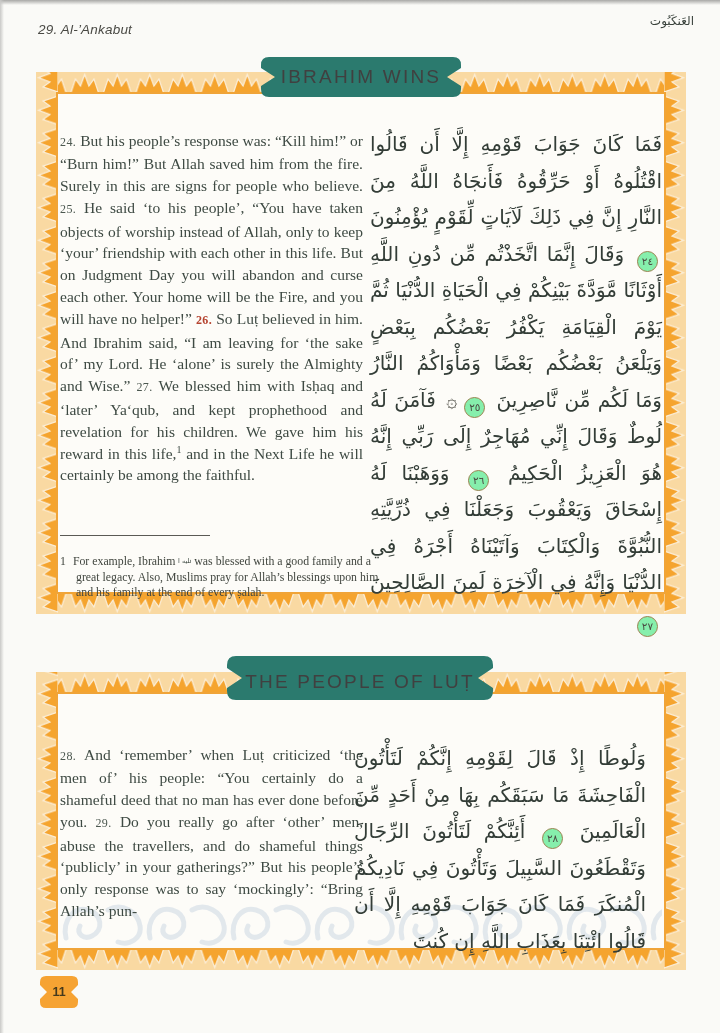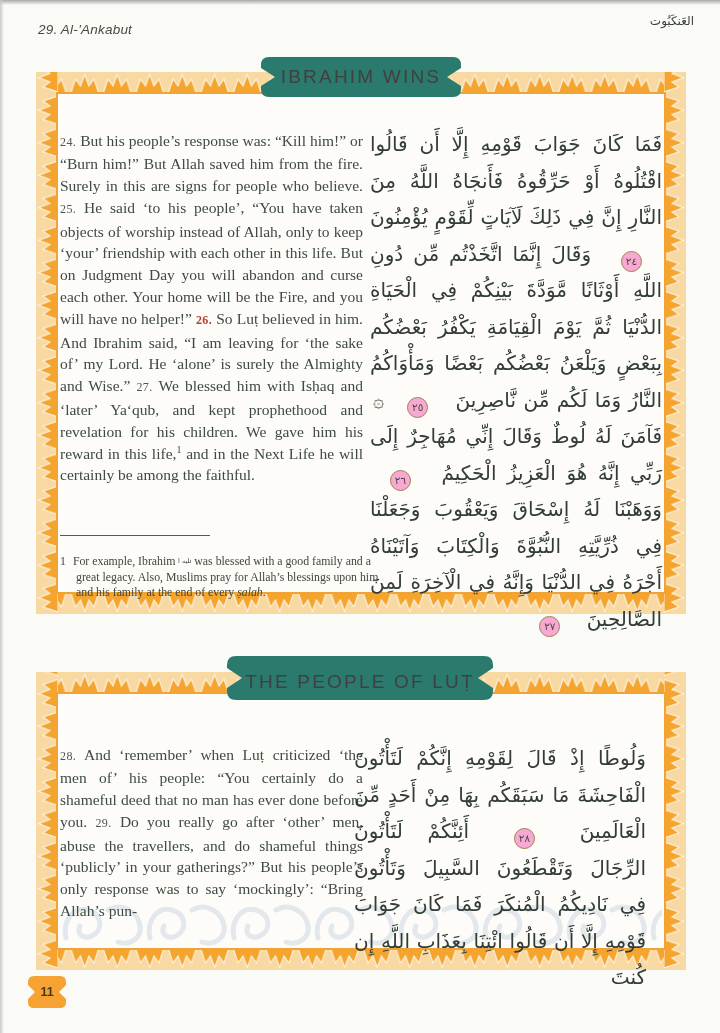--- a/index.html
+++ b/index.html
@@ -47,45 +47,45 @@
   .seg-num.red{color:#b5432f;font-weight:bold;}
   .seg-sup{font-size:10px;vertical-align:super;line-height:0;}
 
   
   .arb{position:absolute;direction:rtl;text-align:justify;color:#333d37;
     font-family:"DejaVu Sans",sans-serif;
     font-size:20px;line-height:36.5px;}
   #panel1 .arb{right:24px;top:34px;width:292px;}
   #panel2 .arb{right:40px;top:48px;width:292px;}
   .ayah-marker{display:inline-block;width:19px;height:19px;border-radius:50%;
-    border:1.3px solid #9a8350;background:#f9a8d4;color:#4a4a42;
+    border:1.3px solid #9a8350;background:#86efac;color:#4a4a42;
     font-size:10.5px;line-height:18px;text-align:center;vertical-align:-4px;
-    margin:0 20px;letter-spacing:0;}
+    margin:0 4px;letter-spacing:0;}
   .hizb-mark{font-size:19px;color:#4a4a42;margin:0 3px;}
 
   
   .footnote-rule{position:absolute;left:24px;top:463px;width:150px;
     border-top:1.6px solid #5a5a55;}
   .footnote{position:absolute;left:24px;top:470px;width:318px;
     color:#41463f;font-size:11.8px;line-height:15.8px;text-align:left;
     font-family:"Liberation Serif","DejaVu Serif",serif;
     padding-left:16px;text-indent:-16px;}
   .fn-marker{margin-right:7px;}
-  .seg-italic{font-style:italic;}
+  .seg-italic{}
   .as-glyph{display:inline-block;font-size:6.5px;line-height:6px;width:13px;
     overflow:hidden;vertical-align:1px;color:#3e4a43;white-space:nowrap;
     font-family:"DejaVu Sans",sans-serif;}
 
   
   .flourish{position:absolute;left:24px;right:24px;bottom:24px;height:48px;
     opacity:.5;z-index:0;}
   .arb,.eng{z-index:1;}
 
   
-  .page-badge{position:absolute;left:28px;top:976px;width:38px;height:32px;z-index:6;}
+  .page-badge{position:absolute;left:40px;top:976px;width:38px;height:32px;z-index:6;}
   .page-badge svg{position:absolute;left:0;top:0;}
   .page-badge .label{position:absolute;left:0;right:0;top:0;bottom:0;
     display:flex;align-items:center;justify-content:center;
     color:#45391c;font-size:12.5px;font-weight:bold;}
 </style>
 </head>
 <body>
 
 <svg width="0" height="0" style="position:absolute" aria-hidden="true">
   <defs>

